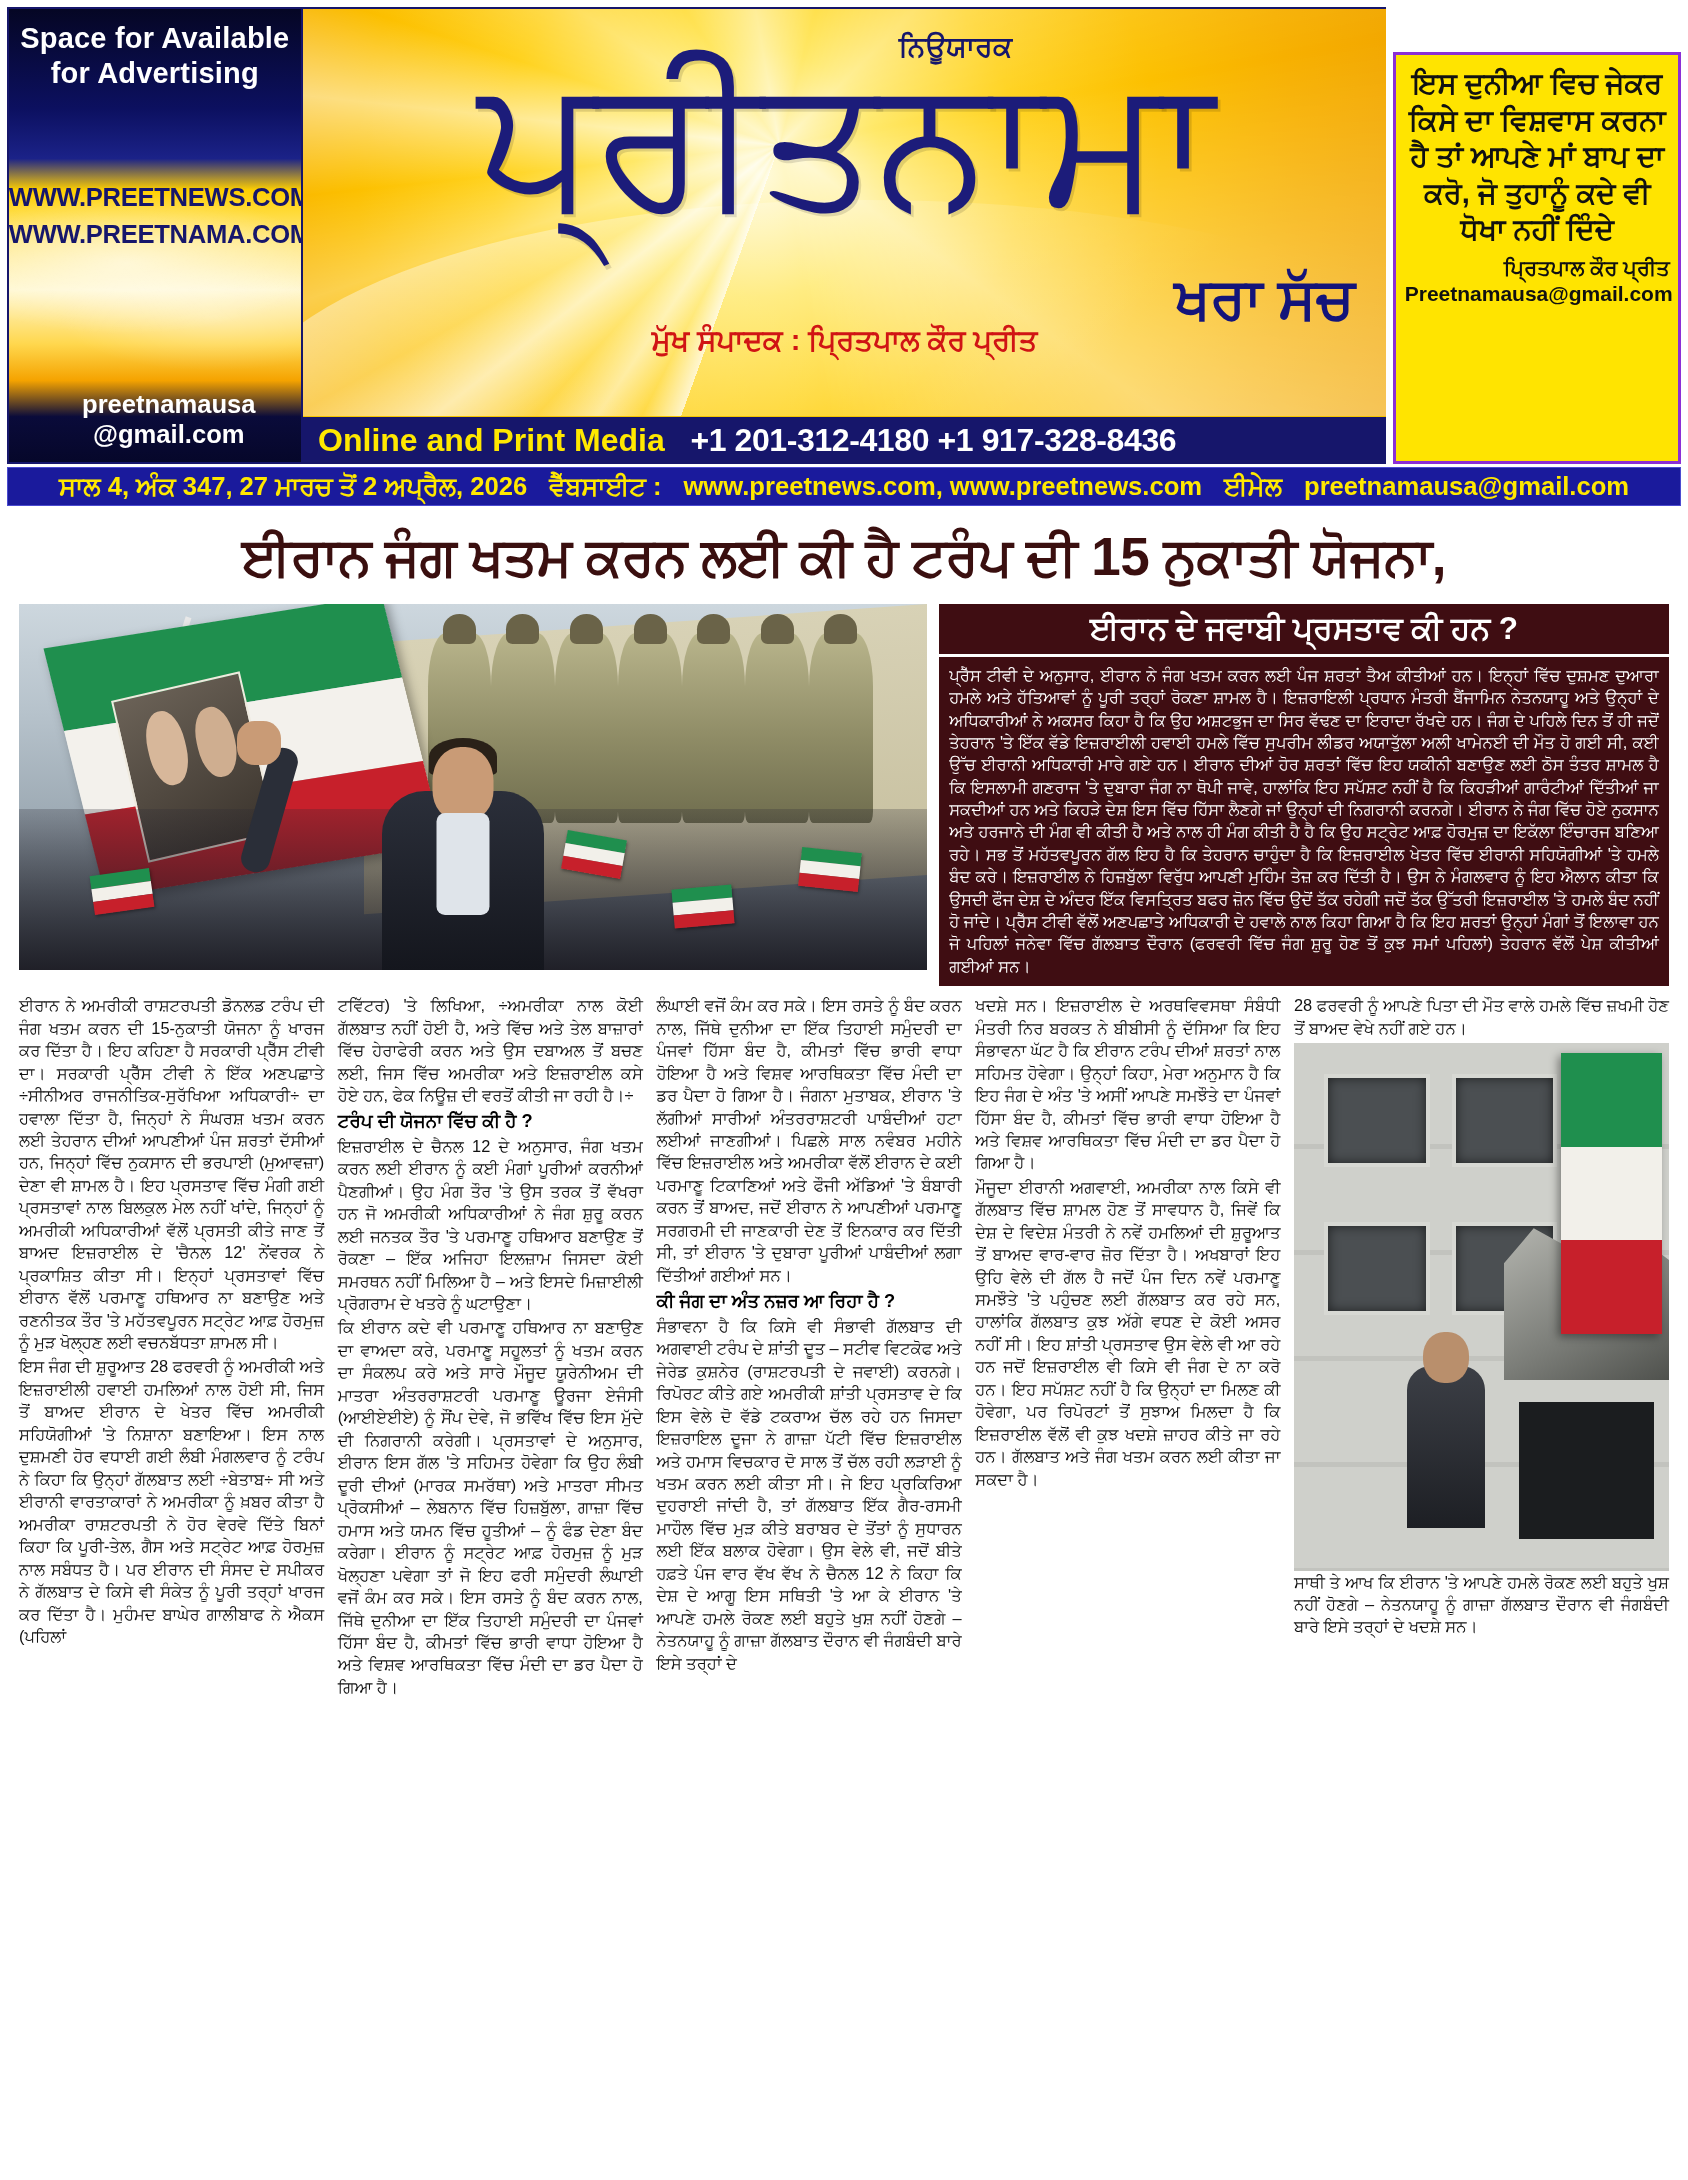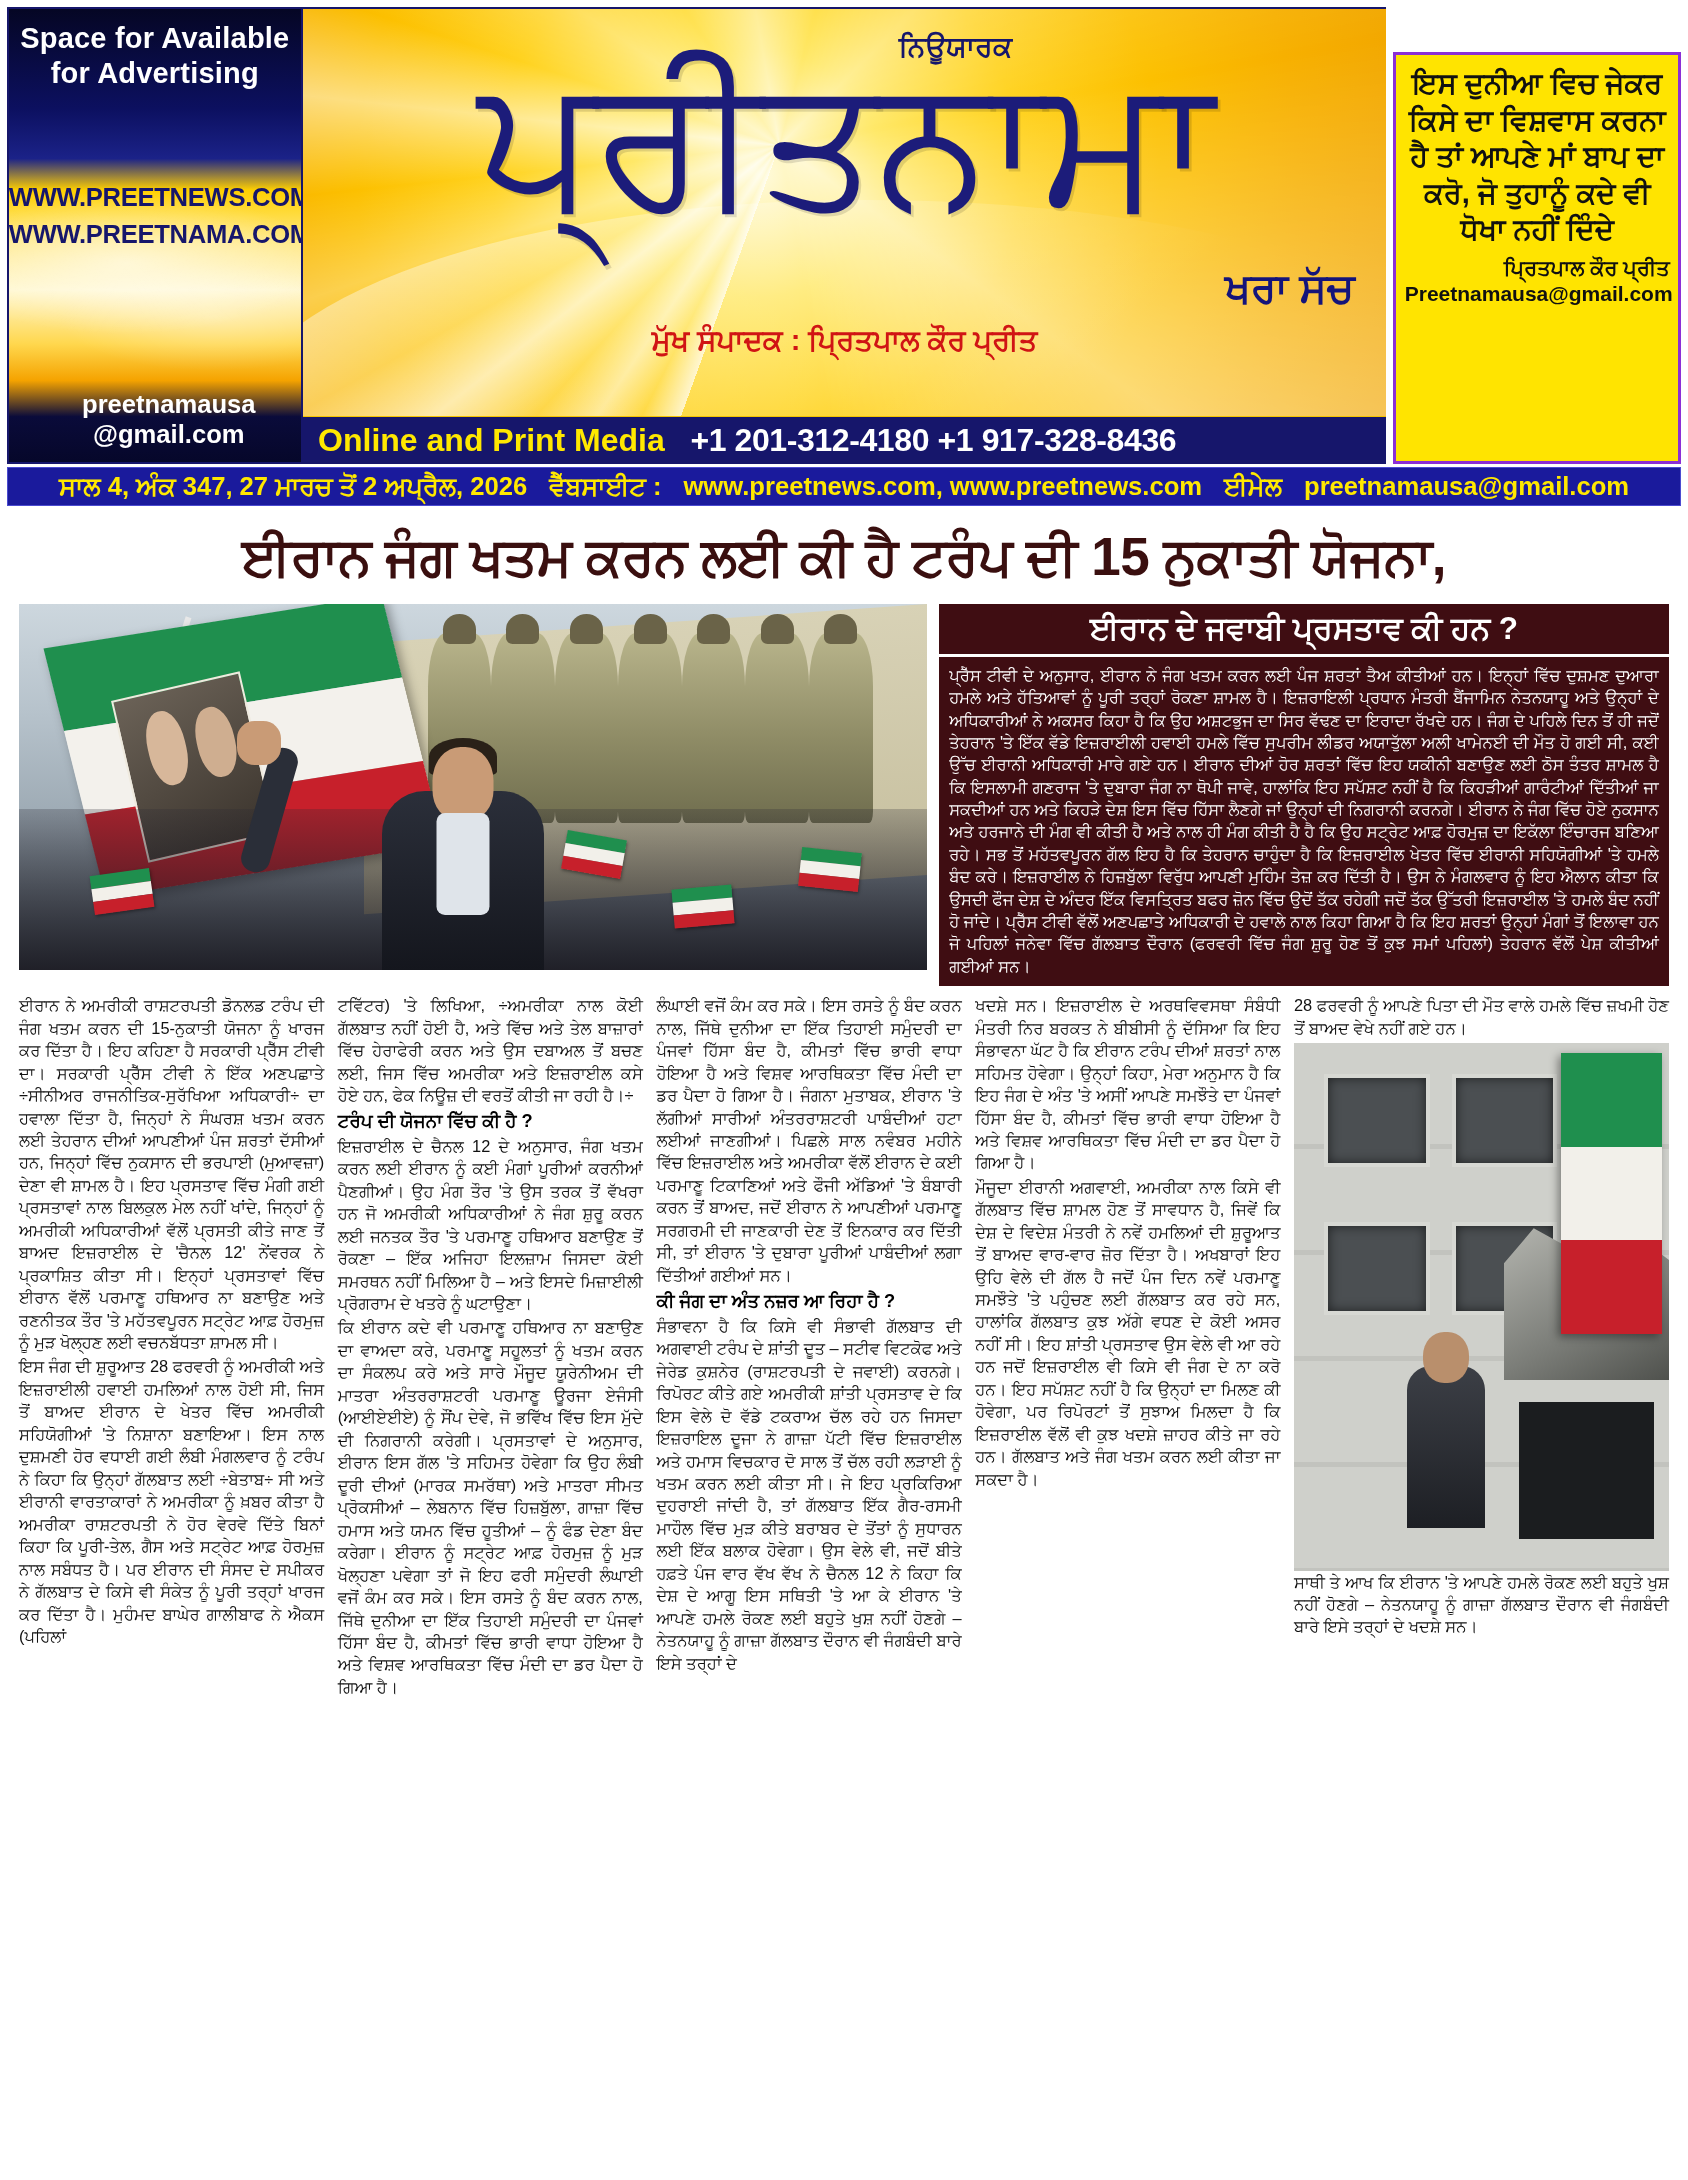--- a/index.html
+++ b/index.html
@@ -61,21 +61,21 @@
     background:linear-gradient(140deg,rgba(255,255,255,.50),rgba(255,255,255,0) 62%);
     pointer-events:none;}
   .kicker{position:absolute;top:22px;left:55%;font-size:28px;color:#16166b;font-weight:bold;
     letter-spacing:0.4px;}
   .logo-word{
     position:absolute;top:41px;left:0;right:0;text-align:center;
     font-size:183px;line-height:1;color:#1c1c7a;font-weight:normal;
     letter-spacing:-1.7px;white-space:nowrap;
     text-shadow:2.6px 3.4px 0 rgba(0,0,0,.12);
   }
-  .tagline{position:absolute;right:32px;top:256px;font-size:41px;color:#14147a;font-weight:bold;}
+  .tagline{position:absolute;right:32px;top:256px;font-size:57px;color:#14147a;font-weight:bold;}
   .editor{position:absolute;left:50%;transform:translateX(-50%);top:315px;
     font-size:29px;color:#d01414;font-weight:bold;white-space:nowrap;}
   .logo-footer{
     position:absolute;left:0;right:0;bottom:0;height:48px;background:#16166b;
     display:flex;align-items:center;gap:25.6px;padding:0 15.3px;box-sizing:border-box;
     border-top:1.7px solid #f5c400;
   }
   .logo-footer .f-media{color:#ffe800;font-weight:bold;font-size:32px;}
   .logo-footer .f-phone{color:#ffffff;font-weight:bold;font-size:32px;letter-spacing:-0.4px;}
 

